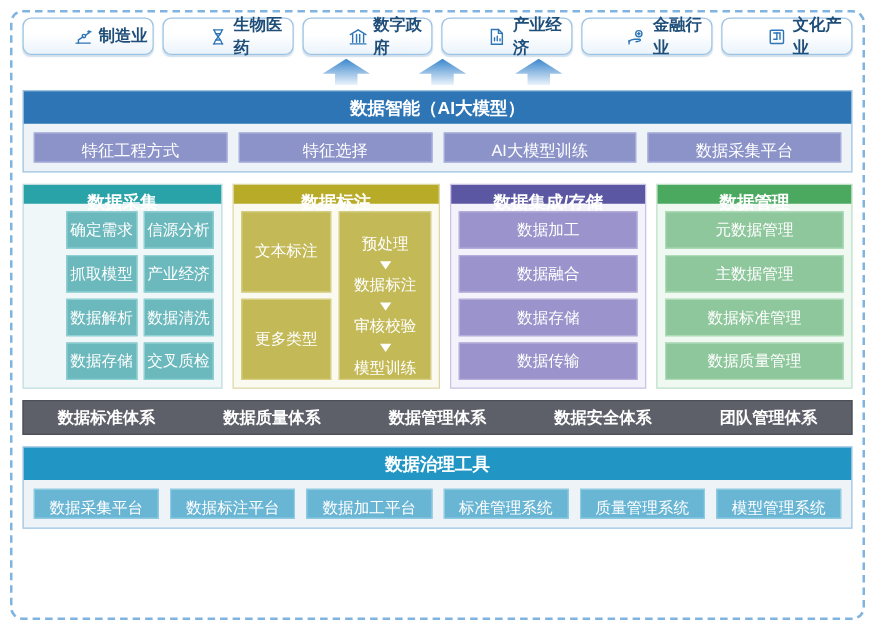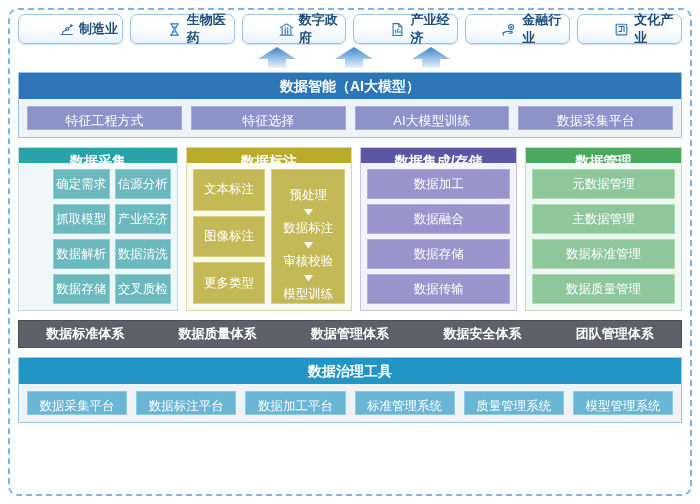--- a/index.html
+++ b/index.html
@@ -369,21 +369,20 @@
           </div>
         </div>
       </div>
 
       <div class="col col-annotate">
         <div class="col-head">数据标注</div>
         <div class="col-body">
           <div class="two">
             <div class="left-stack">
               <div class="cell">文本标注</div>
-              <div class="cell">图像标注</div>
               <div class="cell">更多类型</div>
             </div>
             <div class="flowbox">
               <div class="step">预处理</div>
               <svg class="dn" viewBox="0 0 11 8">
                   <path d="M1 1h9L5.5 7.5Z" fill="#ffffff"></path>
                 </svg>
               <div class="step">数据标注</div>
               <svg class="dn" viewBox="0 0 11 8">
                   <path d="M1 1h9L5.5 7.5Z" fill="#ffffff"></path>

